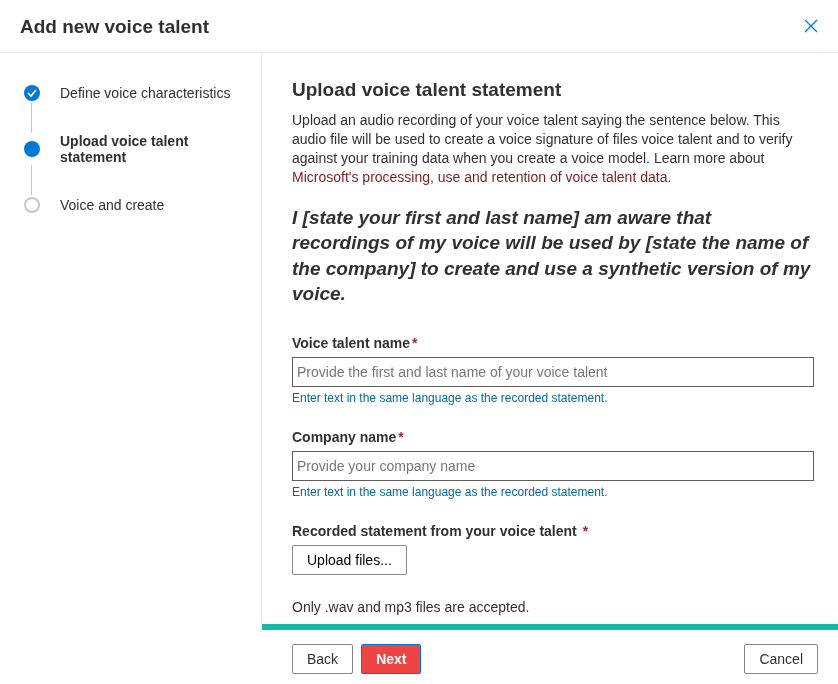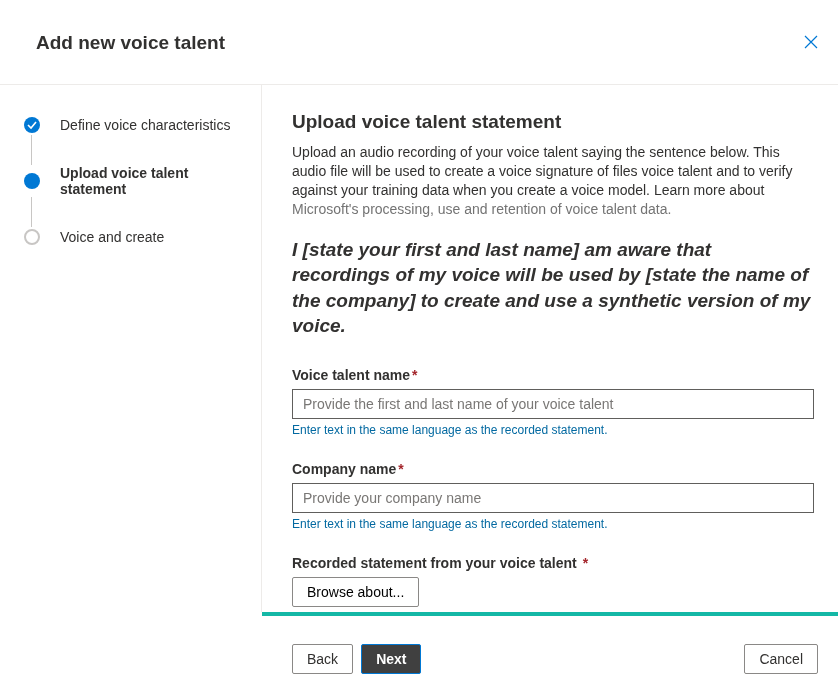--- a/index.html
+++ b/index.html
@@ -19,21 +19,21 @@
   .header {
     display: flex;
     align-items: center;
     justify-content: space-between;
     padding: 16px 20px 14px 20px;
     border-bottom: 1px solid #edebe9;
   }
   .header h1 {
     font-size: 19px;
     font-weight: 600;
-    margin: 16px;
+    margin: 0;
   }
   .close-btn {
     background: none; border: none;
     cursor: pointer; padding: 0;
     color: #0078d4;
     font-size: 16px;
     line-height: 1;
   }
   .body {
     flex: 1;
@@ -105,41 +105,41 @@
   .main h2 {
     font-size: 19px;
     font-weight: 600;
     margin: 0 0 10px 0;
   }
   .intro {
     font-size: 14px;
     line-height: 1.35;
     margin: 0 0 18px 0;
   }
-  .intro a { color: #737373; text-decoration: none; }
+  .intro a { color: #7f1d1d; text-decoration: none; }
   .statement {
     font-size: 19px;
     font-style: italic;
     font-weight: 700;
     line-height: 1.35;
     margin: 0 0 28px 0;
   }
   .field { margin-bottom: 24px; }
   .field-label {
     font-size: 14px;
     font-weight: 600;
     display: block;
     margin-bottom: 6px;
   }
   .req { color: #a4262c; margin-left: 2px; }
   .text-input {
     width: 100%;
     height: 30px;
     border: 1px solid #605e5c;
-    padding: 0 10px;
+    padding: 0 4px;
     font-size: 14px;
     font-family: inherit;
     outline: none;
   }
   .text-input::placeholder { color: #797775; }
   .hint {
     font-size: 12px;
     color: #0369a1;
     margin-top: 4px;
   }
@@ -152,22 +152,22 @@
     font-family: inherit;
     cursor: pointer;
     border-radius: 2px;
   }
   .file-hint {
     font-size: 14px;
     margin-top: 24px;
   }
 
   .footer {
-    border-top: 4px solid #14b8a6;
-    padding: 28px 20px 10px 30px;
+    border-top: 6px solid #14b8a6;
+    padding: 14px 20px 10px 30px;
     display: flex;
     align-items: center;
     gap: 8px;
     margin-left: 262px;
   }
   .footer .spacer { flex: 1; }
   .btn {
     height: 30px;
     min-width: 60px;
     padding: 0 14px;
@@ -175,21 +175,21 @@
     font-family: inherit;
     border-radius: 2px;
     cursor: pointer;
   }
   .btn-default {
     background: #fff;
     border: 1px solid #8a8886;
     color: #323130;
   }
   .btn-primary {
-    background: #404040;
+    background: #ef4444;
     border: 1px solid #0078d4;
     color: #fff;
     font-weight: 600;
   }
 </style>
 </head>
 <body>
 
 <div class="dialog">
 
@@ -253,21 +253,21 @@
             <span>Company name</span><span class="req">*</span>
           </label>
           <input type="text" class="text-input" placeholder="Provide your company name" style="">
           <div class="hint">Enter text in the same language as the recorded statement.</div>
         </div>
 
         <div class="field">
           <label class="field-label">
             <span>Recorded statement from your voice talent</span> <span class="req">*</span>
           </label>
-          <button class="browse-btn">Browse about...</button>
+          <button class="browse-btn">Upload files...</button>
           <div class="file-hint">Only .wav and mp3 files are accepted.</div>
         </div>
       </div>
     </div>
 
   </div>
 
   <div class="footer">
     <button class="btn btn-default">Back</button>
     <button class="btn btn-primary">Next</button>

